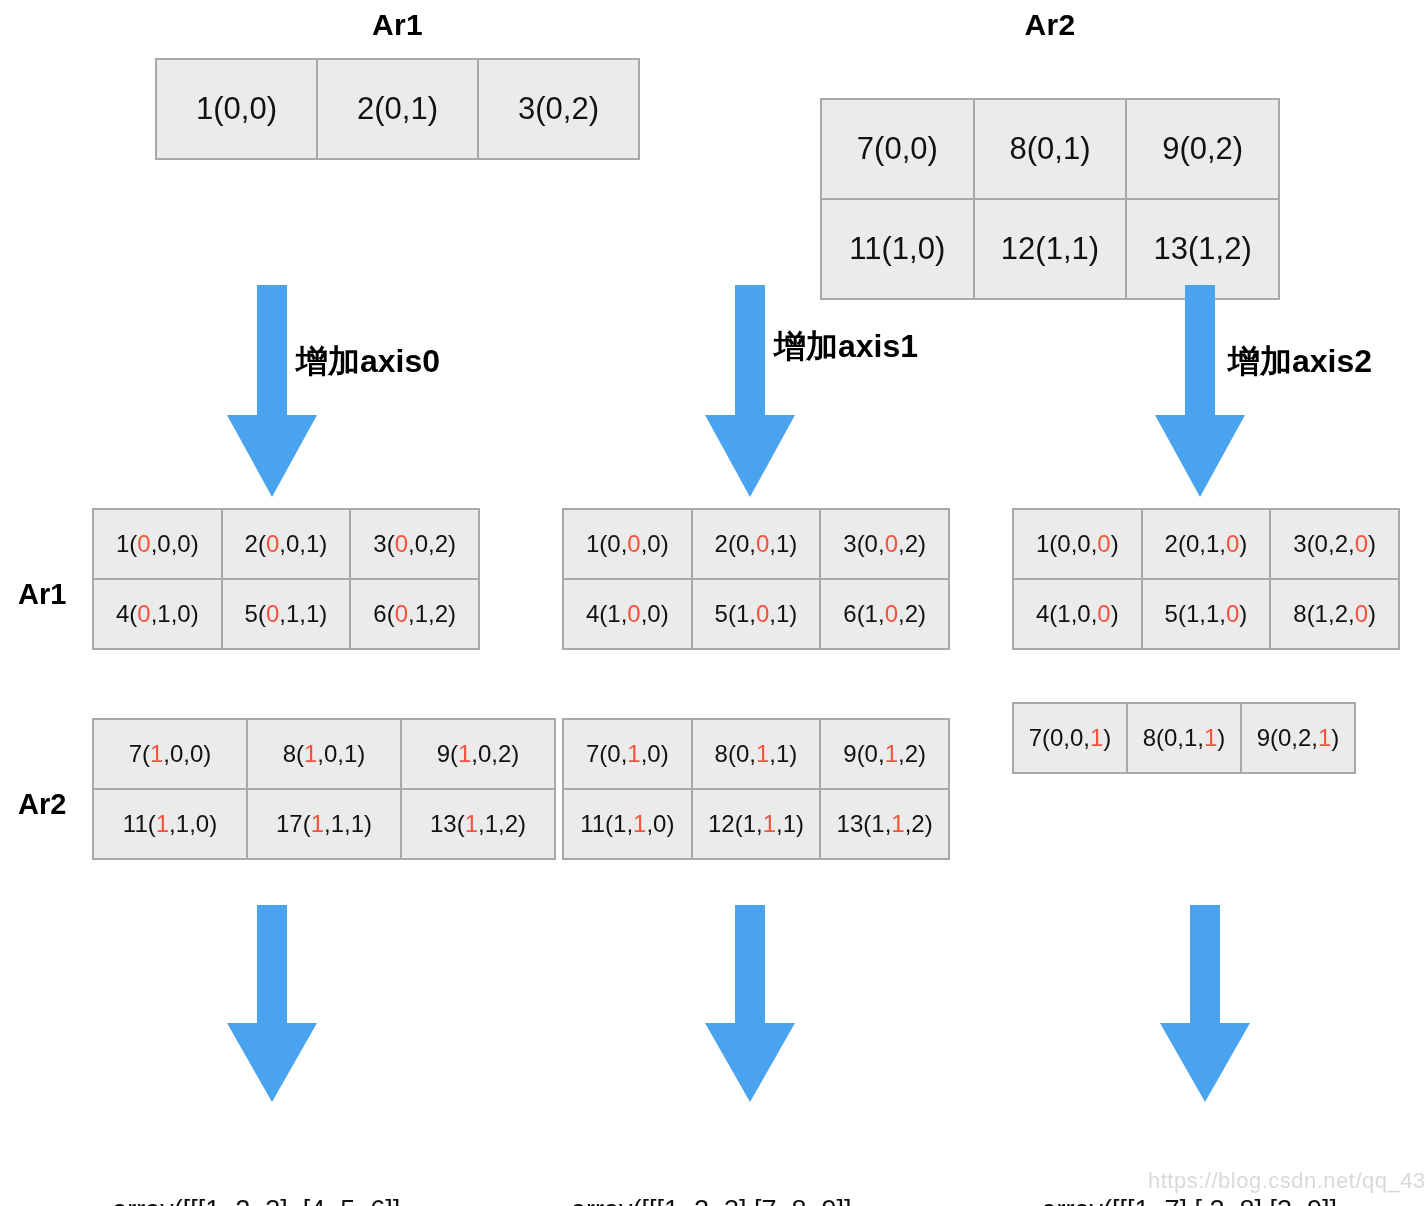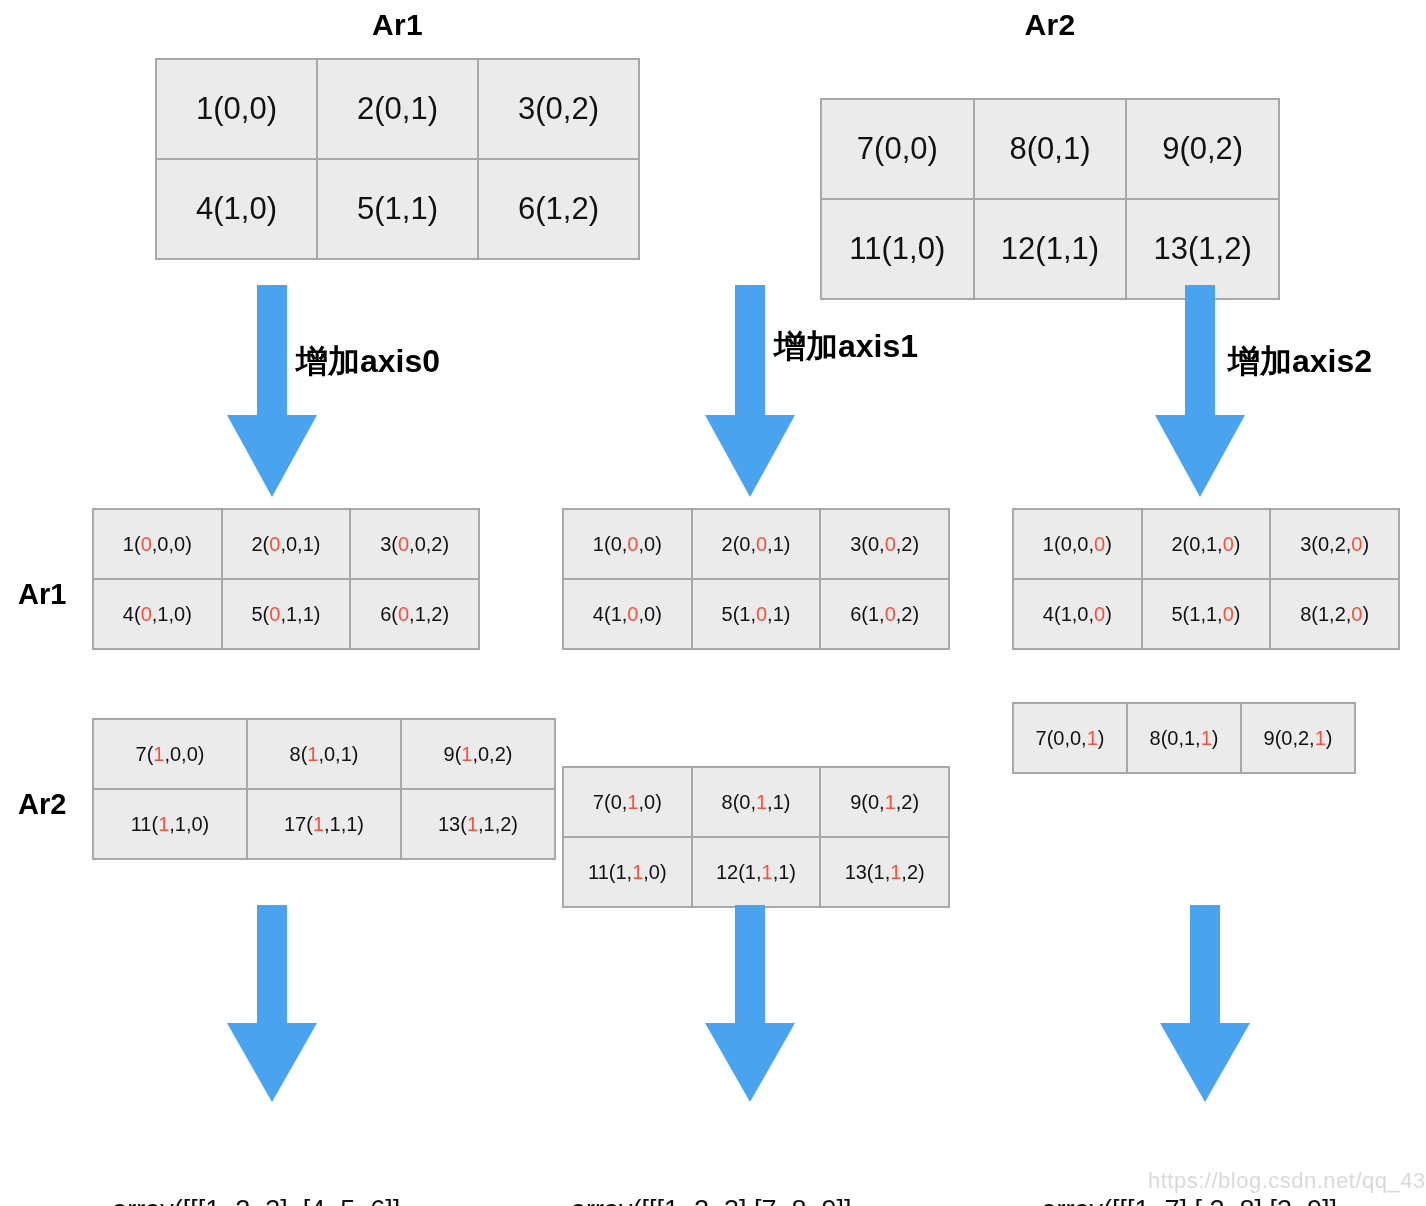--- a/index.html
+++ b/index.html
@@ -33,21 +33,21 @@
   }
   .grid td{
     border:2px solid #a8a8a8;
     background:#ebebeb;
     text-align:center;
     vertical-align:middle;
     color:#111;
     white-space:nowrap;
   }
   .grid.big td{font-size:31px;height:96px;}
-  .grid.small td{font-size:20px;height:66px;}
+  .grid.small td{font-size:24px;height:66px;}
   .rd{color:#f4523b;}
 
   
   .row-label{
     position:absolute;
     font-weight:bold;
     font-size:29px;
     color:#000;
   }
 
@@ -88,25 +88,20 @@
   <div class="col-title" style="left:155px;top:8px;width:485px;">Ar1</div>
   <div class="col-title" style="left:820px;top:8px;width:460px;">Ar2</div>
 
   <table class="grid big" style="left:155px;top:58px;width:485px;">
     <tbody>
         <tr>
       <td>1(0,0)</td>
       <td>2(0,1)</td>
       <td>3(0,2)</td>
     </tr>
-    <tr>
-      <td>4(1,0)</td>
-      <td>5(1,1)</td>
-      <td>6(1,2)</td>
-    </tr>
   </tbody>
     </table>
 
   <table class="grid big" style="left:820px;top:58px;width:460px;margin-top:40px;">
     <tbody>
         <tr>
       <td>7(0,0)</td>
       <td>8(0,1)</td>
       <td>9(0,2)</td>
     </tr>
@@ -174,21 +169,21 @@
       <td><span>3(0,</span><span class="rd">0</span><span>,2)</span></td>
     </tr>
     <tr>
       <td><span>4(1,</span><span class="rd">0</span><span>,0)</span></td>
       <td><span>5(1,</span><span class="rd">0</span><span>,1)</span></td>
       <td><span>6(1,</span><span class="rd">0</span><span>,2)</span></td>
     </tr>
   </tbody>
     </table>
 
-  <table class="grid small" style="left:562px;top:718px;width:388px;margin-top:48px;">
+  <table class="grid small" style="left:562px;top:718px;width:388px;">
     <tbody>
         <tr>
       <td><span>7(0,</span><span class="rd">1</span><span>,0)</span></td>
       <td><span>8(0,</span><span class="rd">1</span><span>,1)</span></td>
       <td><span>9(0,</span><span class="rd">1</span><span>,2)</span></td>
     </tr>
     <tr>
       <td><span>11(1,</span><span class="rd">1</span><span>,0)</span></td>
       <td><span>12(1,</span><span class="rd">1</span><span>,1)</span></td>
       <td><span>13(1,</span><span class="rd">1</span><span>,2)</span></td>

